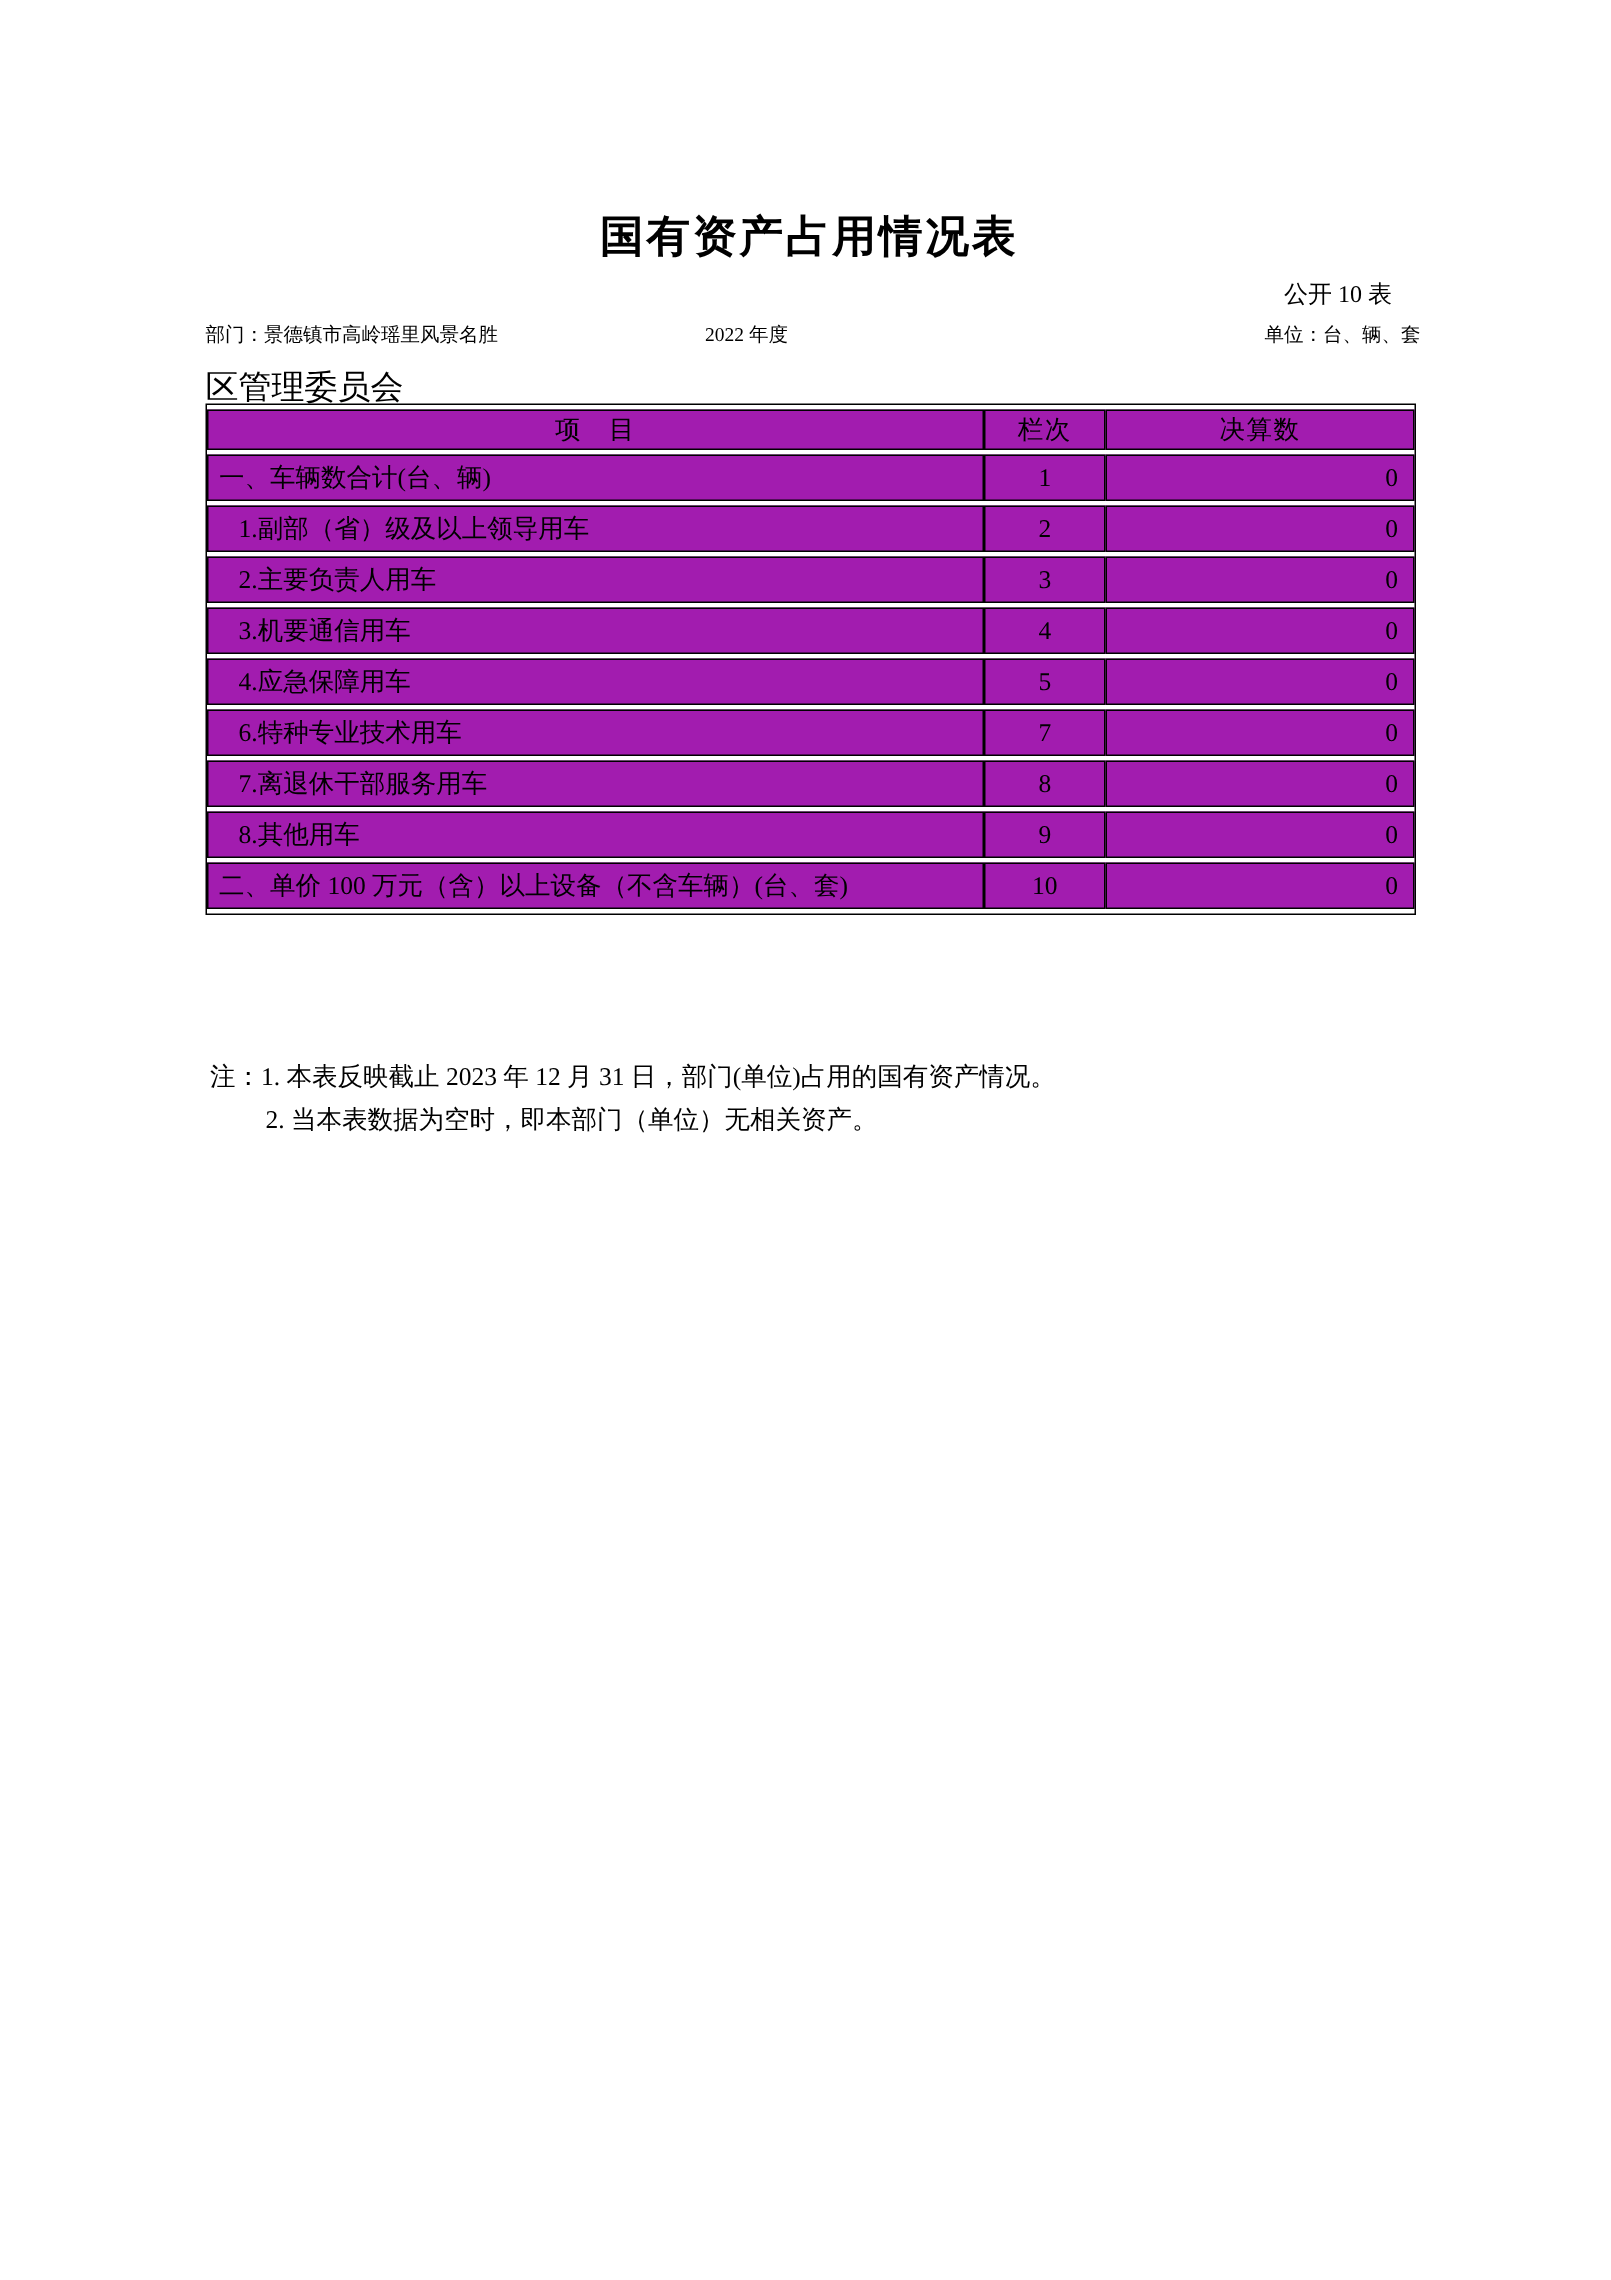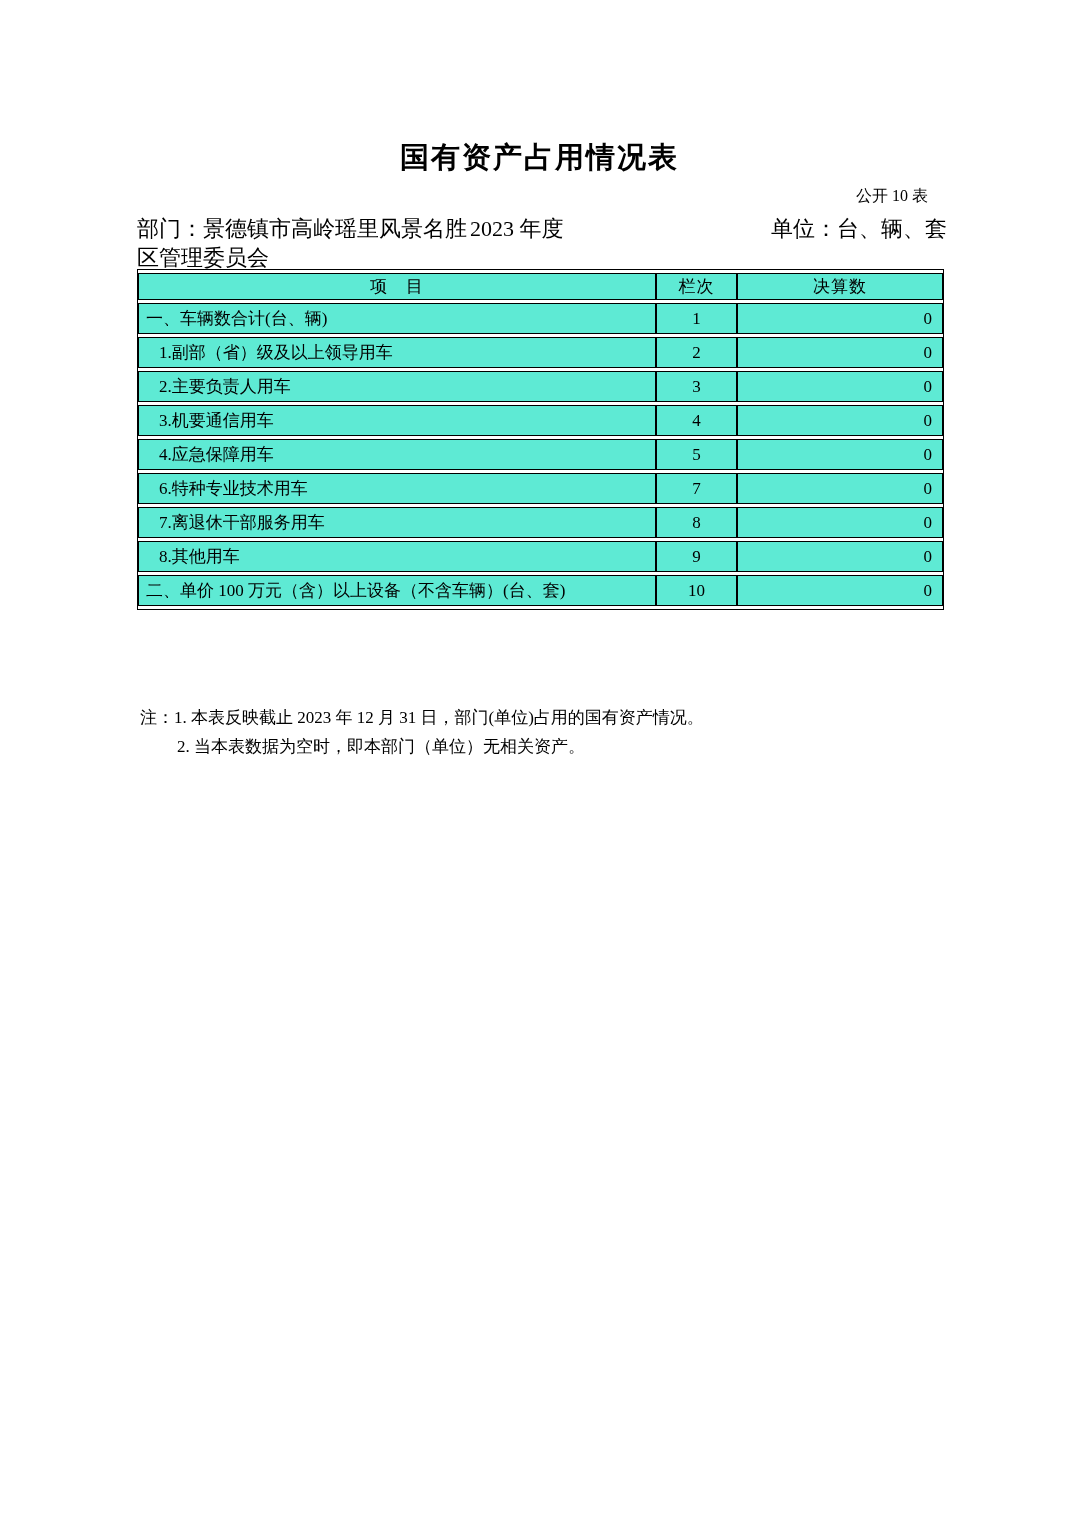--- a/index.html
+++ b/index.html
@@ -32,21 +32,21 @@
     text-align: right;
     padding-right: 14px;
     font-size: 16px;
   }
   .meta-row {
     position: absolute;
     top: 214px;
     left: 137px;
     width: 810px;
     height: 24px;
-    font-size: 22px;
+    font-size: 13px;
   }
   .meta-dept { position: absolute; left: 0; top: 0; }
   .meta-year { position: absolute; left: 333px; top: 0; }
   .meta-unit { position: absolute; right: 0; top: 0; }
   .meta-dept2 {
     position: absolute;
     top: 243px;
     left: 137px;
     font-size: 22px;
   }
@@ -56,21 +56,21 @@
     left: 137px;
     width: 805px;
     border-collapse: separate;
     border-spacing: 0 3px;
     table-layout: fixed;
     border: 1px solid #000000;
     font-size: 17px;
   }
   table.assets th, table.assets td {
     border: 1px solid #000000;
-    background: #5eead4;
+    background: #a21caf;
     overflow: hidden;
     white-space: nowrap;
   }
   table.assets th {
     height: 27px;
     font-weight: normal;
     text-align: center;
     letter-spacing: 1px;
   }
   table.assets td { height: 31px; }
@@ -102,21 +102,21 @@
 <body>
 
 <div class="page">
 
   <div class="title">国有资产占用情况表</div>
 
   <div class="table-no">公开 10 表</div>
 
   <div class="meta-row">
     <span class="meta-dept">部门：景德镇市高岭瑶里风景名胜</span>
-    <span class="meta-year">2023 年度</span>
+    <span class="meta-year">2022 年度</span>
     <span class="meta-unit">单位：台、辆、套</span>
   </div>
   <div class="meta-dept2">区管理委员会</div>
 
   <table class="assets">
     <colgroup>
       <col style="width:518px">
       <col style="width:81px">
       <col style="width:206px">
     </colgroup>

